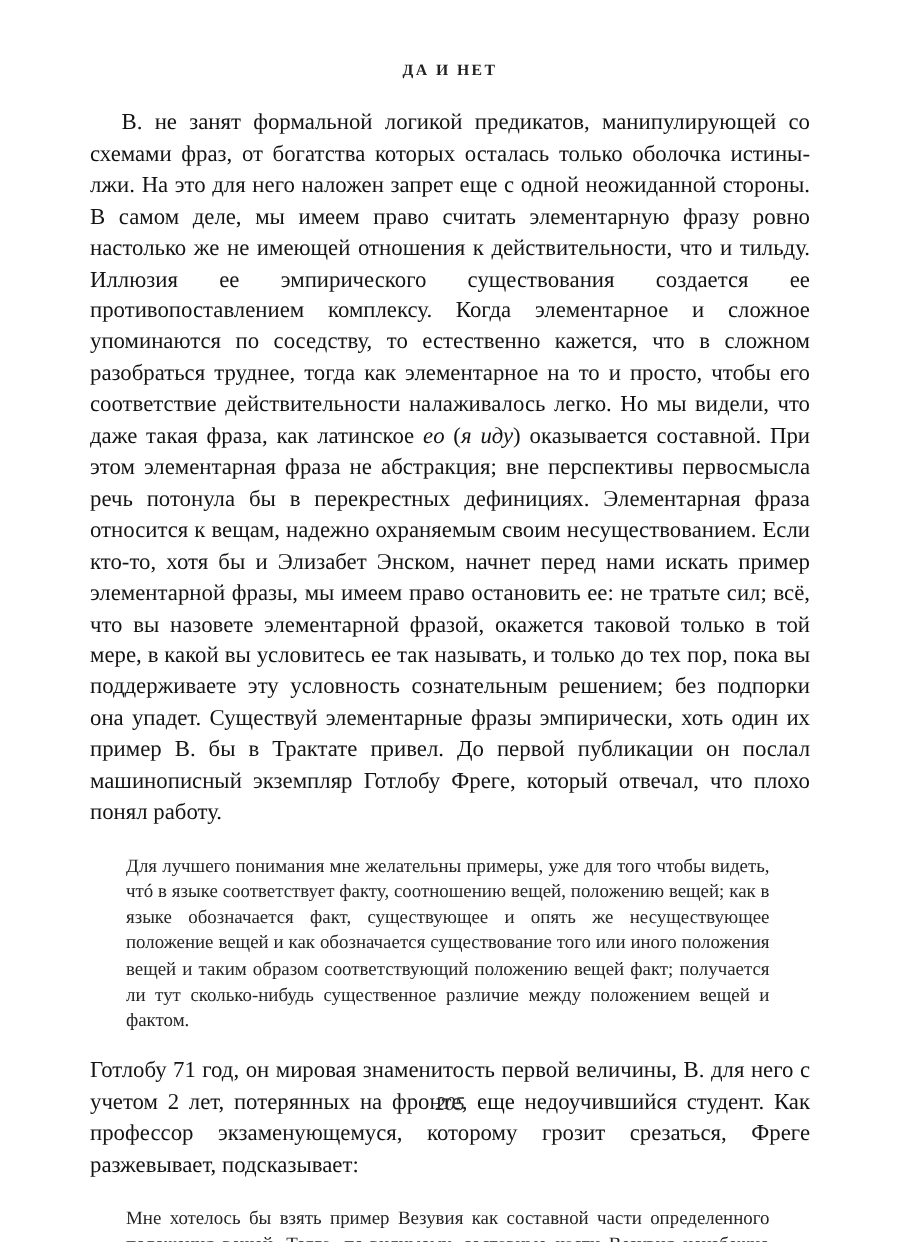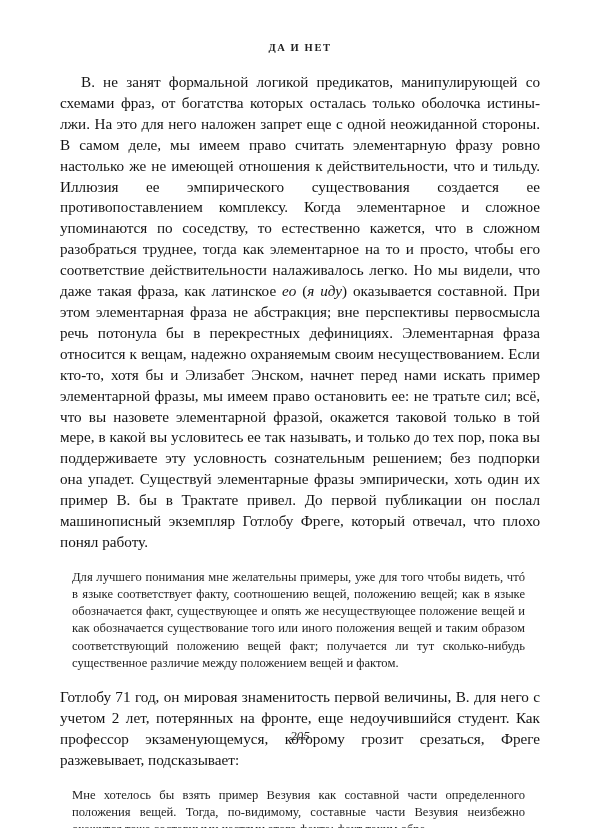--- a/index.html
+++ b/index.html
@@ -72,21 +72,21 @@
   blockquote.quote {
     margin: 16px 0 0 0;
     padding: 0 15px 0 12px;
     font-size: 12.6px;
     line-height: 17.2px;
     text-align: justify;
     text-justify: inter-word;
     color: #242424;
   }
   blockquote.quote p {
-    margin: 0;
+    margin: 12px;
   }
 
   
   .folio {
     position: absolute;
     top: 728px;
     left: 60px;
     width: 480px;
     text-align: center;
     font-size: 13px;

